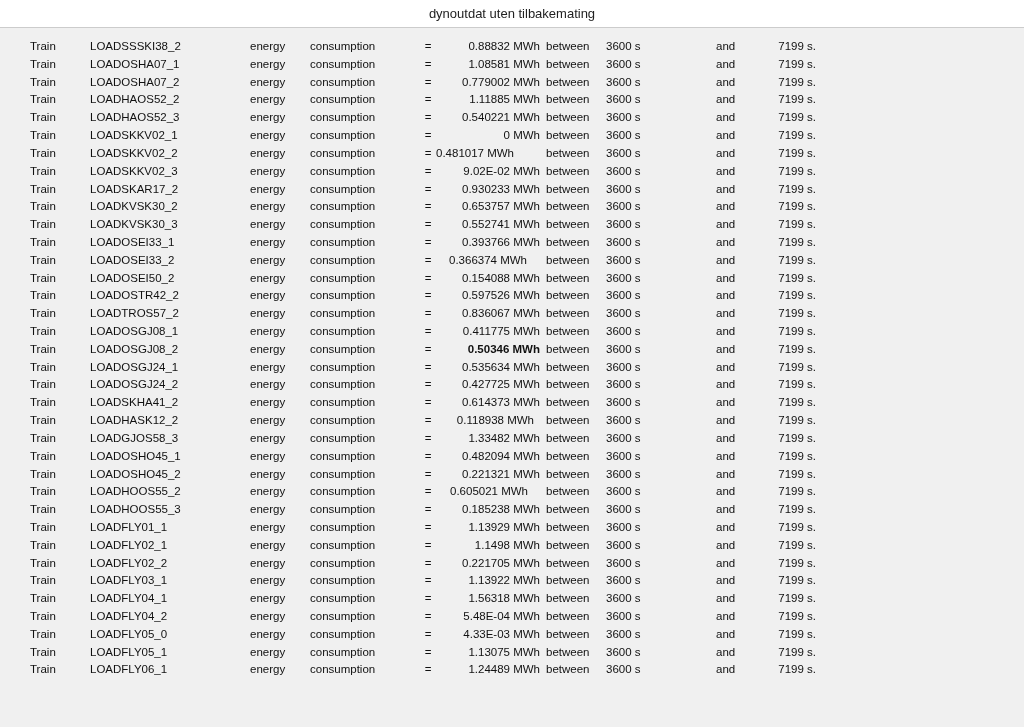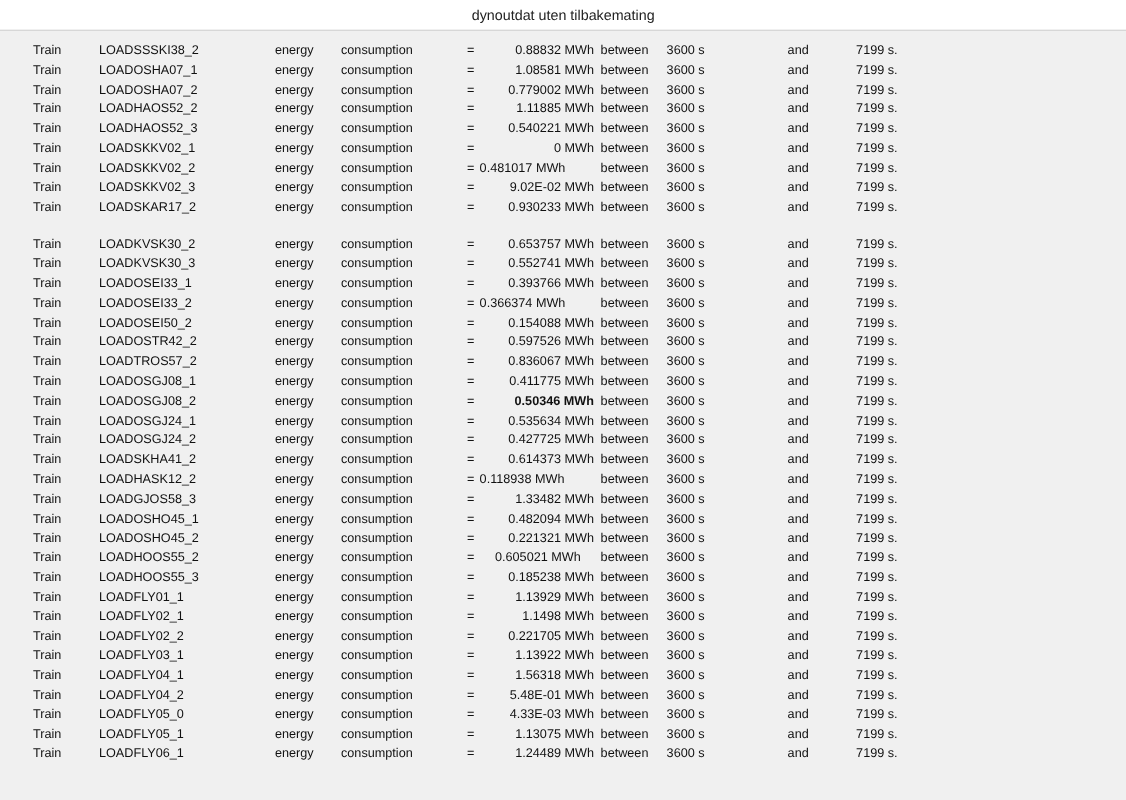--- a/index.html
+++ b/index.html
@@ -182,21 +182,21 @@
           <span class="col"></span>
           <span class="col">and</span>
           <span class="col" style="text-align:right;">7199 s.</span>
         </div>
         <div class="row">
           <span class="col">Train</span>
           <span class="col">LOADKVSK30_2</span>
           <span class="col">energy</span>
           <span class="col">consumption</span>
           <span class="col" style="text-align:center;">=</span>
-          <span class="col" style="text-align:right;padding-right:6px;margin-top:16px;">0.653757 MWh</span>
+          <span class="col" style="text-align:right;padding-right:6px;">0.653757 MWh</span>
           <span class="col">between</span>
           <span class="col">3600 s</span>
           <span class="col"></span>
           <span class="col">and</span>
           <span class="col" style="text-align:right;">7199 s.</span>
         </div>
         <div class="row">
           <span class="col">Train</span>
           <span class="col">LOADKVSK30_3</span>
           <span class="col">energy</span>
@@ -221,21 +221,21 @@
           <span class="col"></span>
           <span class="col">and</span>
           <span class="col" style="text-align:right;">7199 s.</span>
         </div>
         <div class="row">
           <span class="col">Train</span>
           <span class="col">LOADOSEI33_2</span>
           <span class="col">energy</span>
           <span class="col">consumption</span>
           <span class="col" style="text-align:center;">=</span>
-          <span class="col" style="text-align:left;padding-right:6px;">0.366374 MWh</span>
+          <span class="col" style="text-align:center;padding-right:6px;">0.366374 MWh</span>
           <span class="col">between</span>
           <span class="col">3600 s</span>
           <span class="col"></span>
           <span class="col">and</span>
           <span class="col" style="text-align:right;">7199 s.</span>
         </div>
         <div class="row">
           <span class="col">Train</span>
           <span class="col">LOADOSEI50_2</span>
           <span class="col">energy</span>
@@ -338,21 +338,21 @@
           <span class="col"></span>
           <span class="col">and</span>
           <span class="col" style="text-align:right;">7199 s.</span>
         </div>
         <div class="row">
           <span class="col">Train</span>
           <span class="col">LOADHASK12_2</span>
           <span class="col">energy</span>
           <span class="col">consumption</span>
           <span class="col" style="text-align:center;">=</span>
-          <span class="col" style="padding-right:12px;">0.118938 MWh</span>
+          <span class="col" style="text-align:right;padding-right:12px;">0.118938 MWh</span>
           <span class="col">between</span>
           <span class="col">3600 s</span>
           <span class="col"></span>
           <span class="col">and</span>
           <span class="col" style="text-align:right;">7199 s.</span>
         </div>
         <div class="row">
           <span class="col">Train</span>
           <span class="col">LOADGJOS58_3</span>
           <span class="col">energy</span>
@@ -481,21 +481,21 @@
           <span class="col"></span>
           <span class="col">and</span>
           <span class="col" style="text-align:right;">7199 s.</span>
         </div>
         <div class="row">
           <span class="col">Train</span>
           <span class="col">LOADFLY04_2</span>
           <span class="col">energy</span>
           <span class="col">consumption</span>
           <span class="col" style="text-align:center;">=</span>
-          <span class="col" style="text-align:right;padding-right:6px;">5.48E-01 MWh</span>
+          <span class="col" style="text-align:right;padding-right:6px;">5.48E-04 MWh</span>
           <span class="col">between</span>
           <span class="col">3600 s</span>
           <span class="col"></span>
           <span class="col">and</span>
           <span class="col" style="text-align:right;">7199 s.</span>
         </div>
         <div class="row">
           <span class="col">Train</span>
           <span class="col">LOADFLY05_0</span>
           <span class="col">energy</span>

